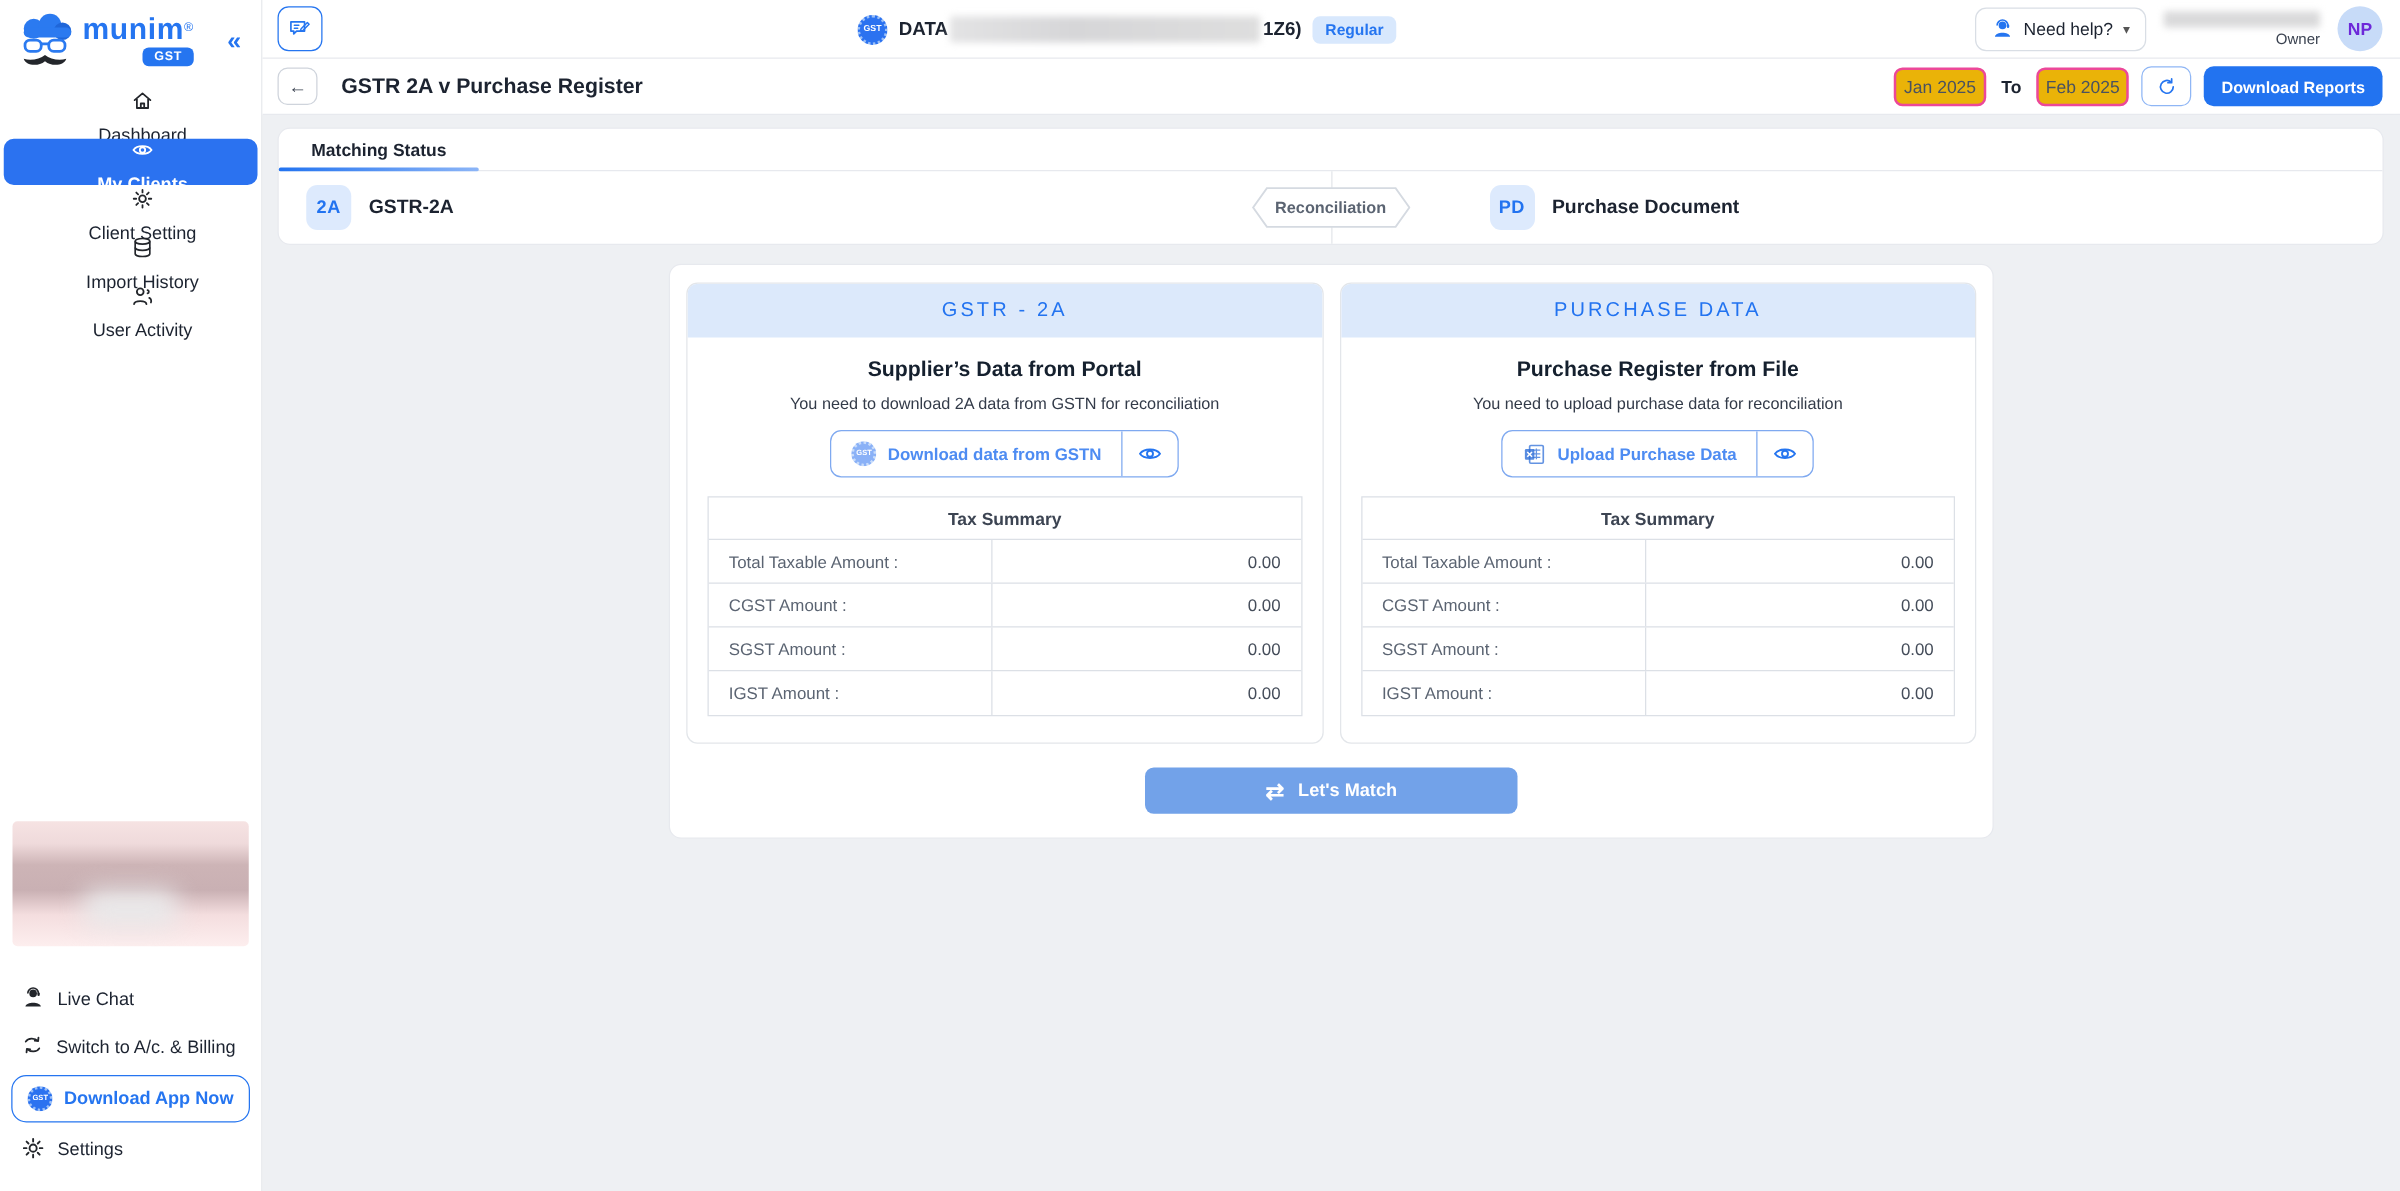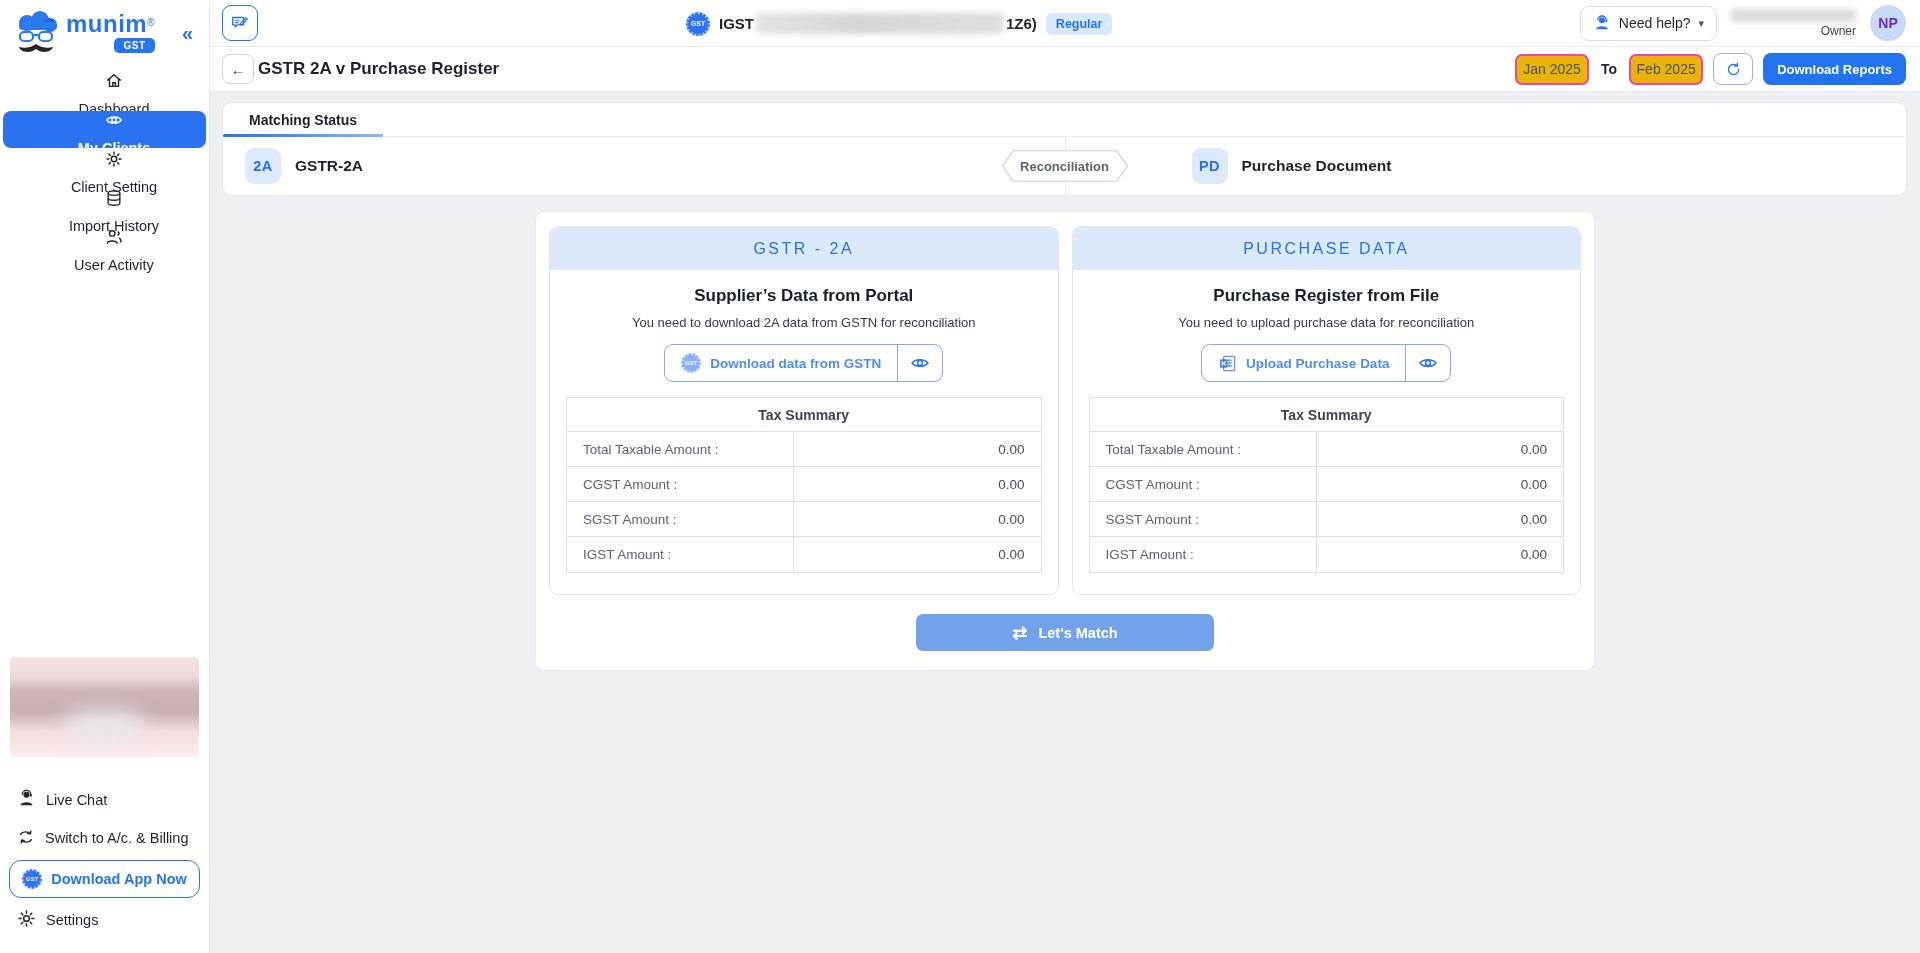--- a/index.html
+++ b/index.html
@@ -43,21 +43,21 @@
   .top-right { margin-left:auto; display:flex; align-items:center; gap:14px; }
   .help-btn { display:flex; align-items:center; gap:8px; border:1px solid #d9dee5; border-radius:9px; background:#fff; height:35px; padding:0 12px; font-size:14px; color:#1c2330; cursor:pointer; }
   .caret { font-size:11px; color:#555; }
   .user-block { display:flex; flex-direction:column; align-items:flex-end; }
   .name-blur { width:125px; height:13px; background:#dadadb; filter:blur(3px); border-radius:2px; }
   .owner { font-size:12px; color:#3a4250; margin-top:2px; }
   .avatar { width:36px; height:36px; border-radius:50%; background:#c7dbf8; color:#6d28d9; font-weight:bold; font-size:14px; display:flex; align-items:center; justify-content:center; cursor:pointer; }
 
   .titlebar { height:45px; background:#fff; border-bottom:1px solid #e7e9ee; display:flex; align-items:center; padding:0 14px 0 12px; }
   .back-btn { width:32px; height:30px; border:1px solid #cfd4dc; border-radius:8px; background:#fff; display:flex; align-items:center; justify-content:center; font-size:15px; color:#3a4250; cursor:pointer; }
-  .page-title { font-size:17px; font-weight:bold; margin-left:4px; }
+  .page-title { font-size:17px; font-weight:bold; margin-left:19px; }
   .tb-right { margin-left:auto; display:flex; align-items:center; gap:10px; }
   .date-box { width:74px; height:31px; border:2px solid #ec4899; border-radius:7px; background:#eab308; display:flex; align-items:center; justify-content:center; font-size:14px; color:#4a5260; cursor:pointer; }
   .to-label { font-size:14px; font-weight:bold; margin:0 2px; }
   .refresh-btn { width:40px; height:32px; border:1px solid #8fb6f5; border-radius:8px; background:#fff; display:flex; align-items:center; justify-content:center; cursor:pointer; }
   .dl-reports { height:32px; background:#2273f0; border:none; border-radius:8px; color:#fff; font-weight:bold; font-size:13px; padding:0 14px; cursor:pointer; font-family:"Liberation Sans",sans-serif; }
 
   .tab-card { margin:10px 13px 0 12px; background:#fff; border:1px solid #e7e9ee; border-radius:10px; }
   .tab-bar { display:flex; border-bottom:1px solid #e7e9ee; position:relative; }
   .tab { padding:9px 26px 8px 26px; font-size:14px; font-weight:bold; color:#1c2330; position:relative; cursor:pointer; }
   .tab.active::after { content:""; position:absolute; left:0; right:0; bottom:-1px; height:3px; background:linear-gradient(90deg,#2273f0,#8cb5f7); border-radius:2px; }
@@ -211,21 +211,21 @@
         <svg width="20" height="20" viewBox="0 0 22 22" fill="none">
           <path d="M3 5 h12 v8 h-7 l-2.5 2.5 v-2.5 H3 Z" stroke="#2575f0" stroke-width="1.5" stroke-linejoin="round"></path>
           <path d="M6 8 h4 M6 10.5 h3" stroke="#2575f0" stroke-width="1.3" stroke-linecap="round"></path>
           <path d="M18.5 4.5 l-5.5 5.5 -0.8 2.3 2.3-0.8 5.5-5.5 Z" stroke="#2575f0" stroke-width="1.3" stroke-linejoin="round" transform="translate(-1,1)"></path>
         </svg>
       </div>
 
       <div class="gstin-group">
         <span class="gst-circle">GST</span>
         <span class="gstin-text">
-          <span>IGST</span>
+          <span>DATA</span>
           <span class="blur-chip"></span>
           <span>1Z6)</span>
         </span>
         <span class="reg-badge">Regular</span>
       </div>
 
       <div class="top-right">
         <div class="help-btn">
           <svg width="18" height="18" viewBox="0 0 20 20" fill="none">
             <circle cx="10" cy="7" r="3.4" fill="#2575f0"></circle>

